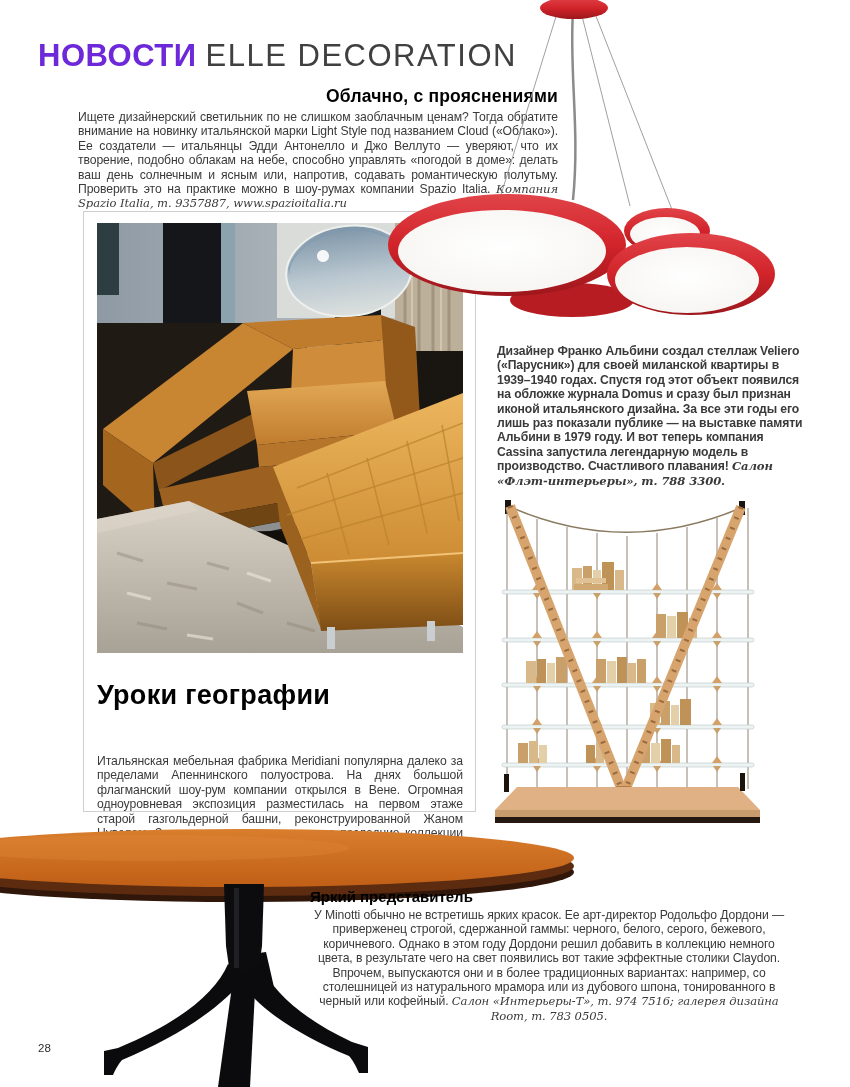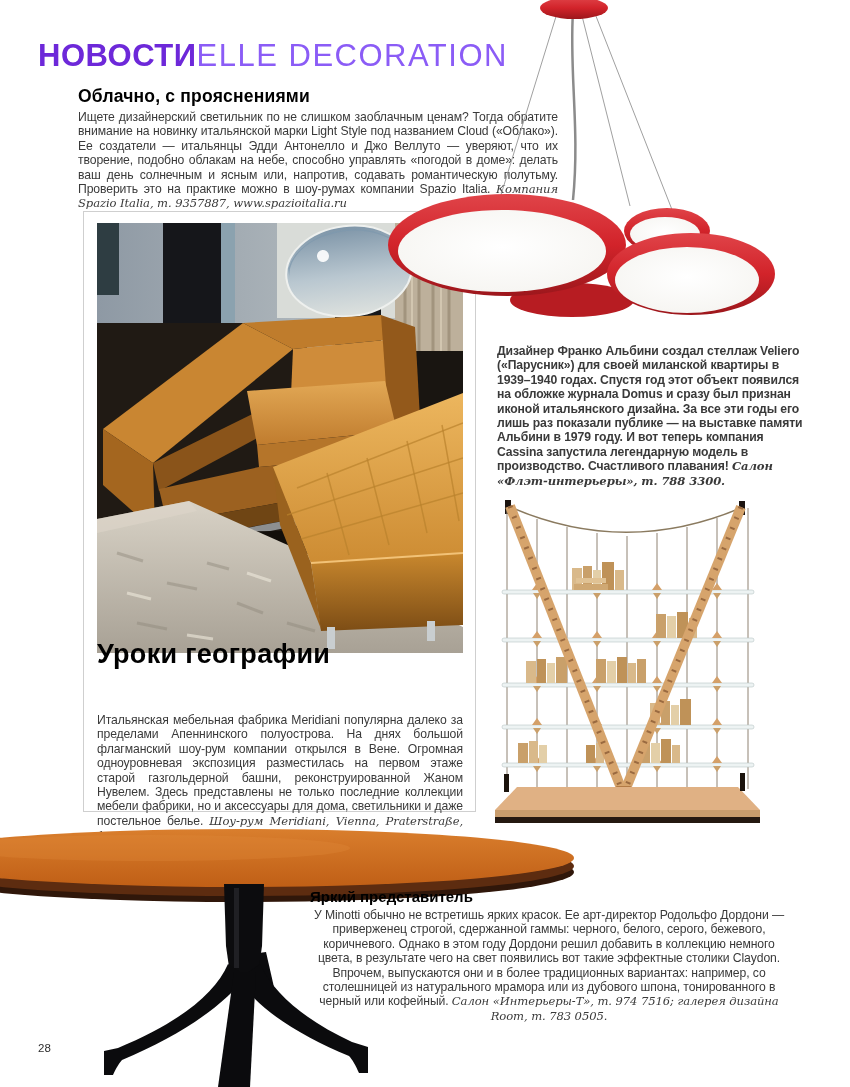--- a/index.html
+++ b/index.html
@@ -2,45 +2,45 @@
 <html><head>
 <meta charset="utf-8">
 <style>
   html,body{margin:0;padding:0;background:#ffffff;}
   #page{position:relative;width:850px;height:1087px;background:#ffffff;overflow:hidden;
         font-family:"Liberation Sans",sans-serif;color:#333;}
 
   
   .header{position:absolute;left:38px;top:38px;white-space:nowrap;z-index:3;}
   .header .section{font-size:31px;font-weight:700;letter-spacing:.5px;color:#6d28d9;}
-  .header .brand{font-size:31px;font-weight:400;letter-spacing:1.5px;color:#8b5cf6;}
+  .header .brand{font-size:31px;font-weight:400;letter-spacing:1.5px;color:#404040;margin-left:9px;}
 
   
   .article{position:absolute;z-index:4;}
   .a-title{font-weight:700;color:#000;margin:0 0 3px 0;}
   .a-body{font-size:12.2px;line-height:14.4px;color:#3a3a3a;letter-spacing:-.1px;}
   .caption{font-family:"DejaVu Serif","Liberation Serif",serif;font-style:italic;font-size:11.6px;color:#3a3a3a;}
 
   .art-cloud{left:78px;top:86px;width:480px;}
-  .art-cloud .a-title{font-size:17.5px;letter-spacing:.2px;}
+  .art-cloud .a-title{font-size:17.5px;text-align:right;letter-spacing:.2px;}
   .art-cloud .a-body{text-align:justify;}
 
   .art-sails{left:497px;top:344px;width:306px;}
   .art-sails .a-title{font-size:17px;text-align:center;}
   .art-sails .a-body{text-align:left;font-weight:bold;}
 
   .art-bright{left:310px;top:888px;width:478px;z-index:6;}
   .art-bright .a-title{font-size:15px;text-align:left;}
   .art-bright .a-body{text-align:center;}
 
   
   .photo-card{position:absolute;left:83px;top:211px;width:393px;height:601px;
               background:#fff;border:1px solid #cfcfcf;box-sizing:border-box;z-index:2;}
   .photo-card svg.photo{position:absolute;left:13px;top:11px;}
-  .art-geo{position:absolute;left:13px;top:427px;width:366px;}
+  .art-geo{position:absolute;left:13px;top:468px;width:366px;}
   .art-geo .a-title{font-size:27px;letter-spacing:.3px;margin:0 0 6px 0;}
   .art-geo .a-body{text-align:justify;margin-top:43px;}
 
   
   svg{display:block;}
   .lamp-svg{position:absolute;left:380px;top:0;z-index:5;pointer-events:none;}
   .shelf-svg{position:absolute;left:488px;top:496px;z-index:2;}
   .table-svg{position:absolute;left:0;top:826px;z-index:5;pointer-events:none;}
 
   .page-number{position:absolute;left:38px;top:1042px;font-size:11.5px;color:#2e2e2e;z-index:7;}

